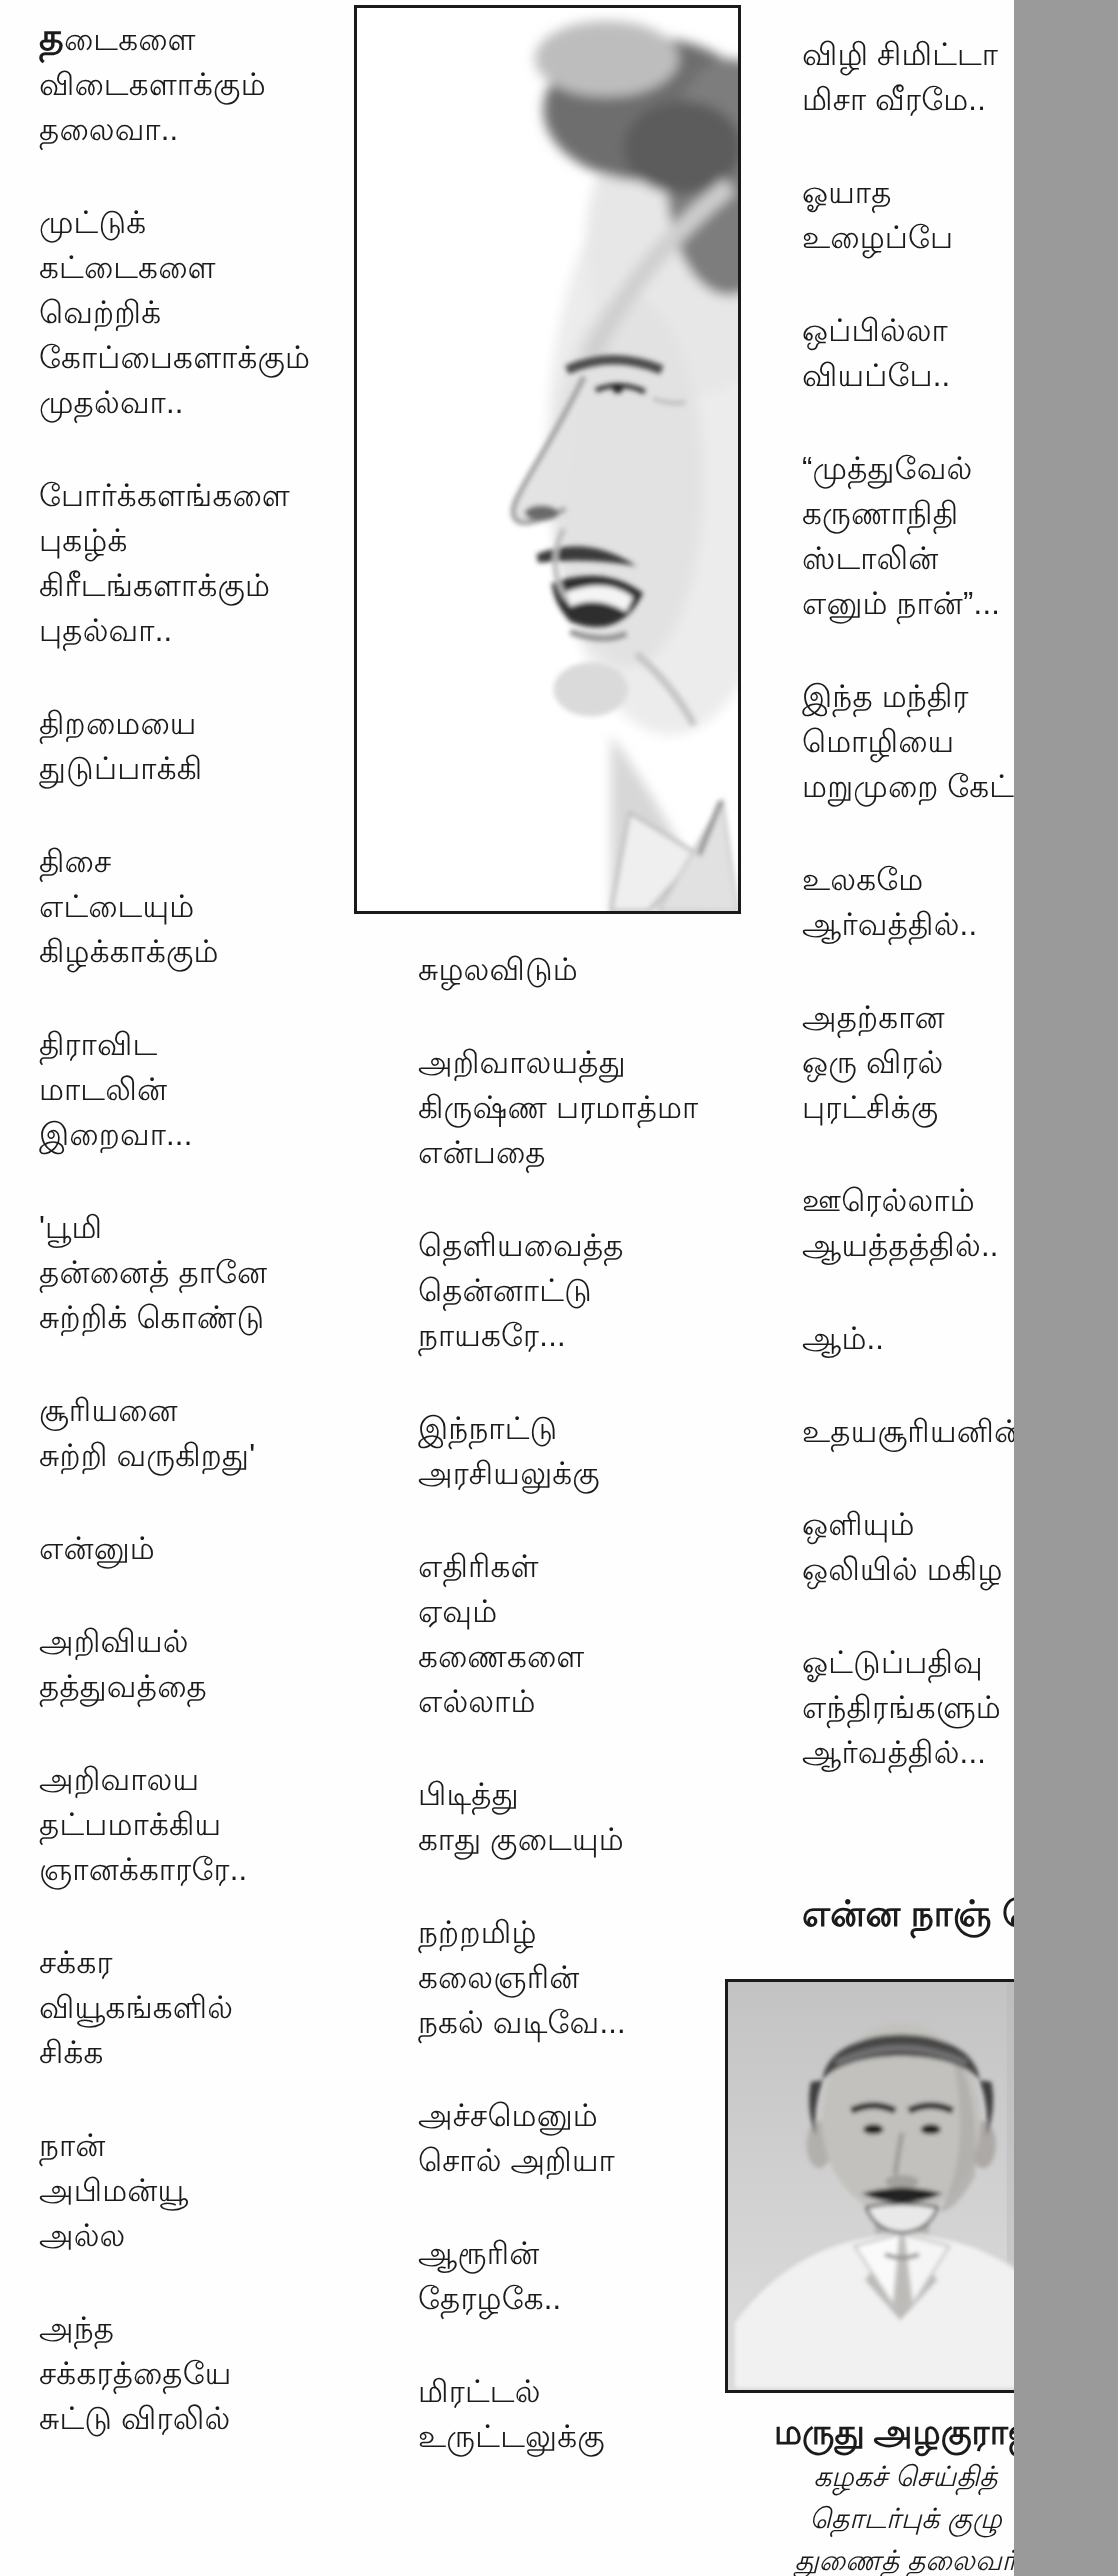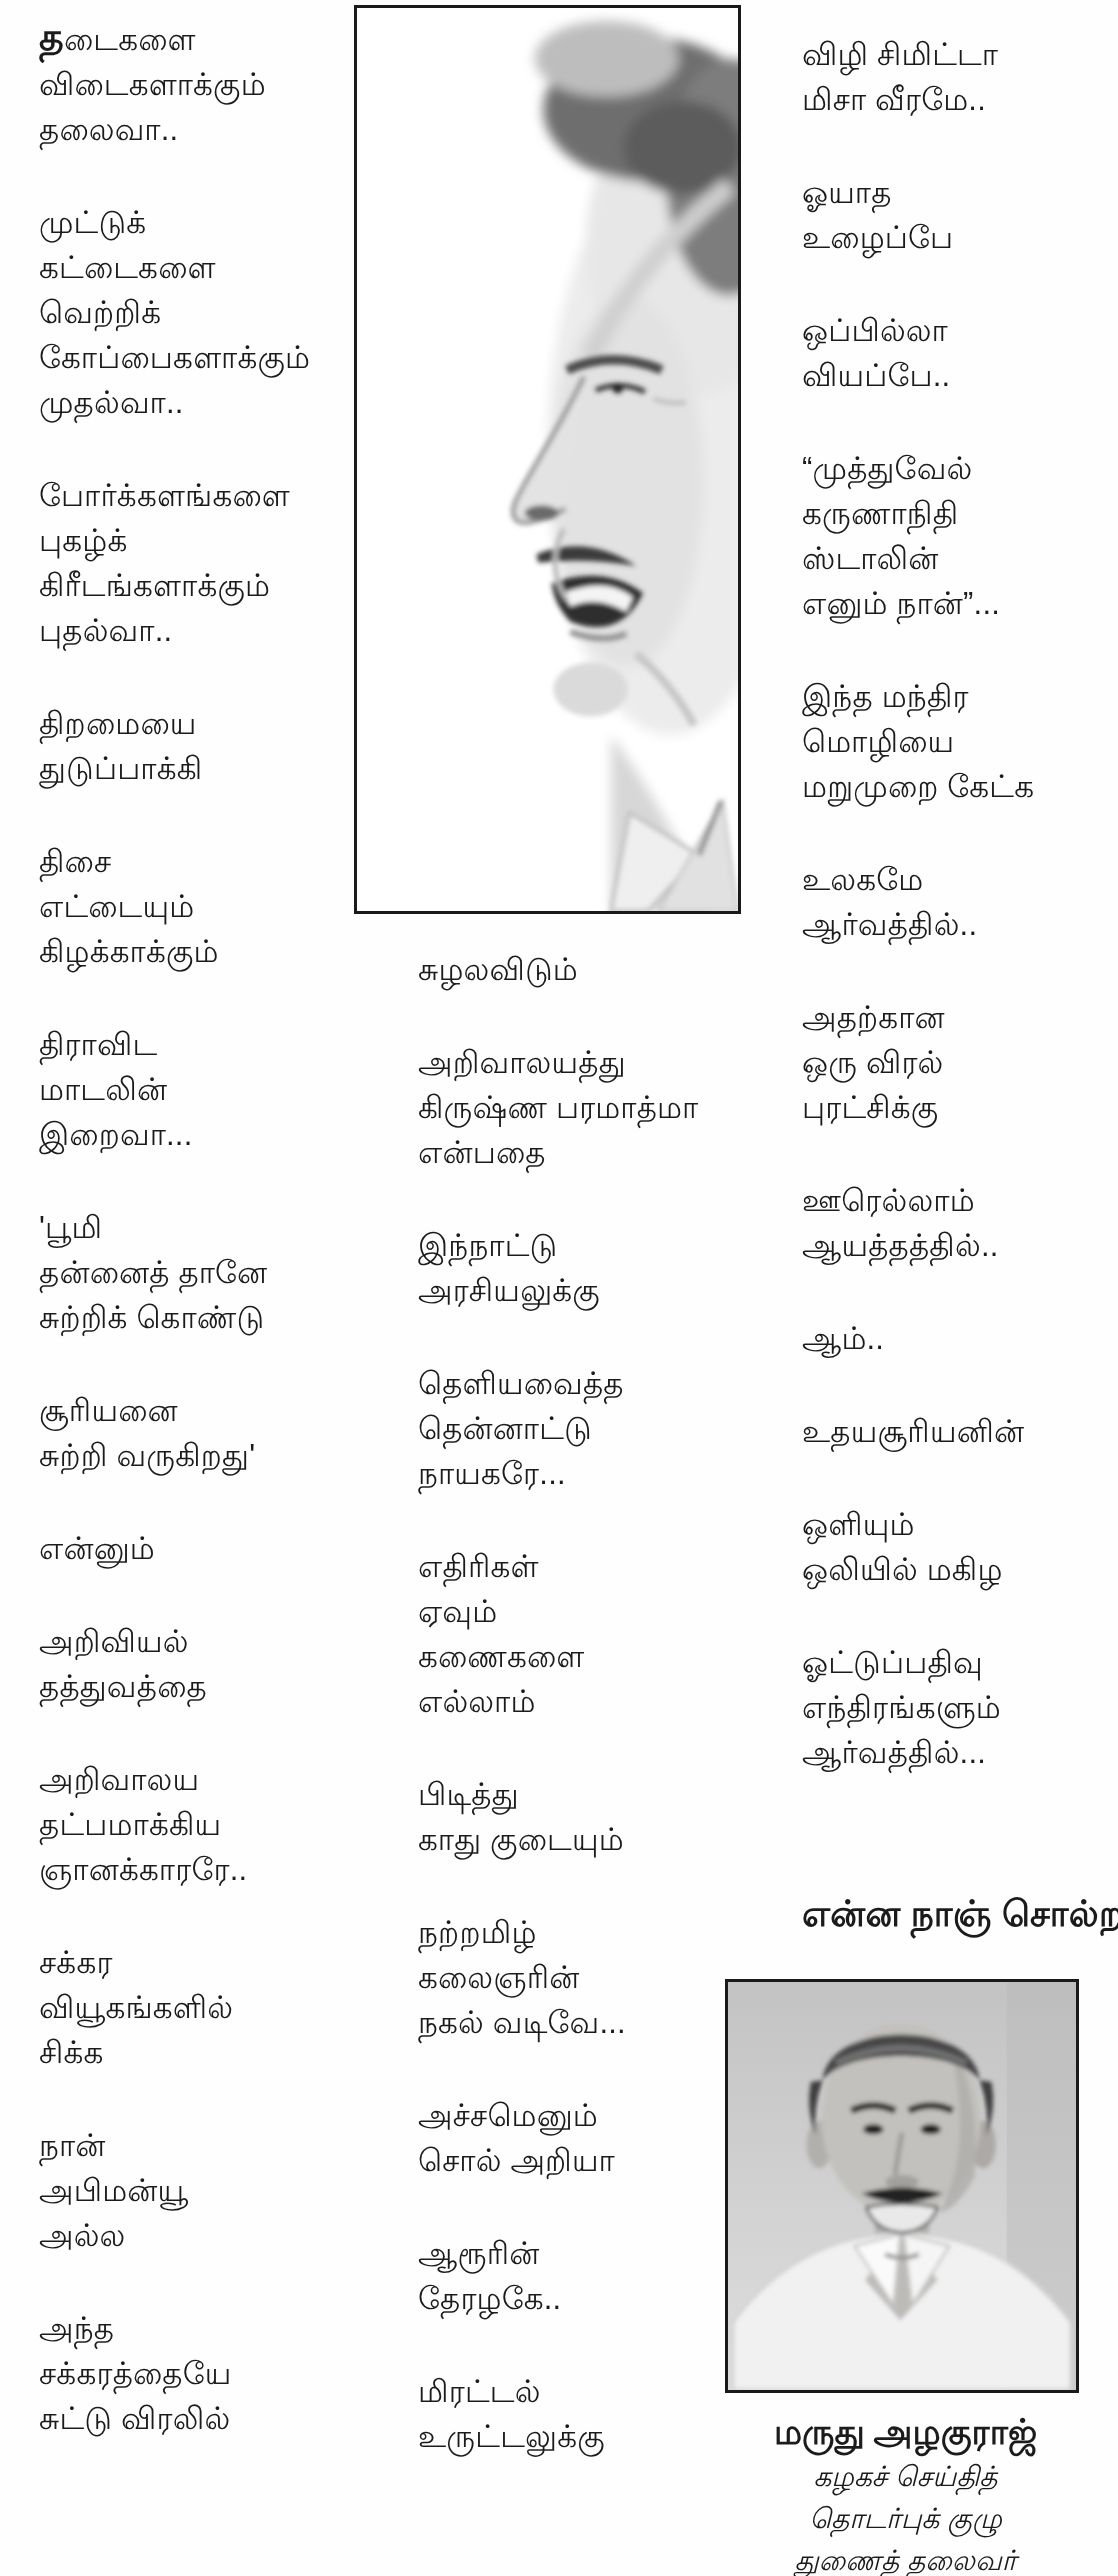--- a/index.html
+++ b/index.html
@@ -1,18 +1,18 @@
 <!DOCTYPE html>
 <html style="font-size:13.5px"><head>
 <meta charset="utf-8">
 <style>
   html,body{margin:0;padding:0;background:#9a9a9a;}
   .page{
     position:relative;
-    width:1118px;height:2576px;
+    width:1014px;height:2576px;
     background:#fefefe;
     font-family:"Liberation Sans", sans-serif;
     color:#1b1b1b;
     overflow:hidden;
   }
   .poem-col{position:absolute;}
   .col-left{left:39px;top:15px;width:311px;}
   .col-middle{left:418px;top:947px;width:311px;}
   .col-right{left:802px;top:32px;width:316px;}
   .stanza{margin:0 0 48px 0;}
@@ -202,27 +202,27 @@
   <div class="poem-col col-middle">
       <div class="stanza">
         <div class="pline">சுழலவிடும்</div>
       </div>
       <div class="stanza">
         <div class="pline">அறிவாலயத்து</div>
         <div class="pline">கிருஷ்ண பரமாத்மா</div>
         <div class="pline">என்பதை</div>
       </div>
       <div class="stanza">
-        <div class="pline">இந்நாட்டு</div>
-        <div class="pline">அரசியலுக்கு</div>
-      </div>
-      <div class="stanza">
         <div class="pline">தெளியவைத்த</div>
         <div class="pline">தென்னாட்டு</div>
         <div class="pline">நாயகரே...</div>
+      </div>
+      <div class="stanza">
+        <div class="pline">இந்நாட்டு</div>
+        <div class="pline">அரசியலுக்கு</div>
       </div>
       <div class="stanza">
         <div class="pline">எதிரிகள்</div>
         <div class="pline">ஏவும்</div>
         <div class="pline">கணைகளை</div>
         <div class="pline">எல்லாம்</div>
       </div>
       <div class="stanza">
         <div class="pline">பிடித்து</div>
         <div class="pline">காது குடையும்</div>

